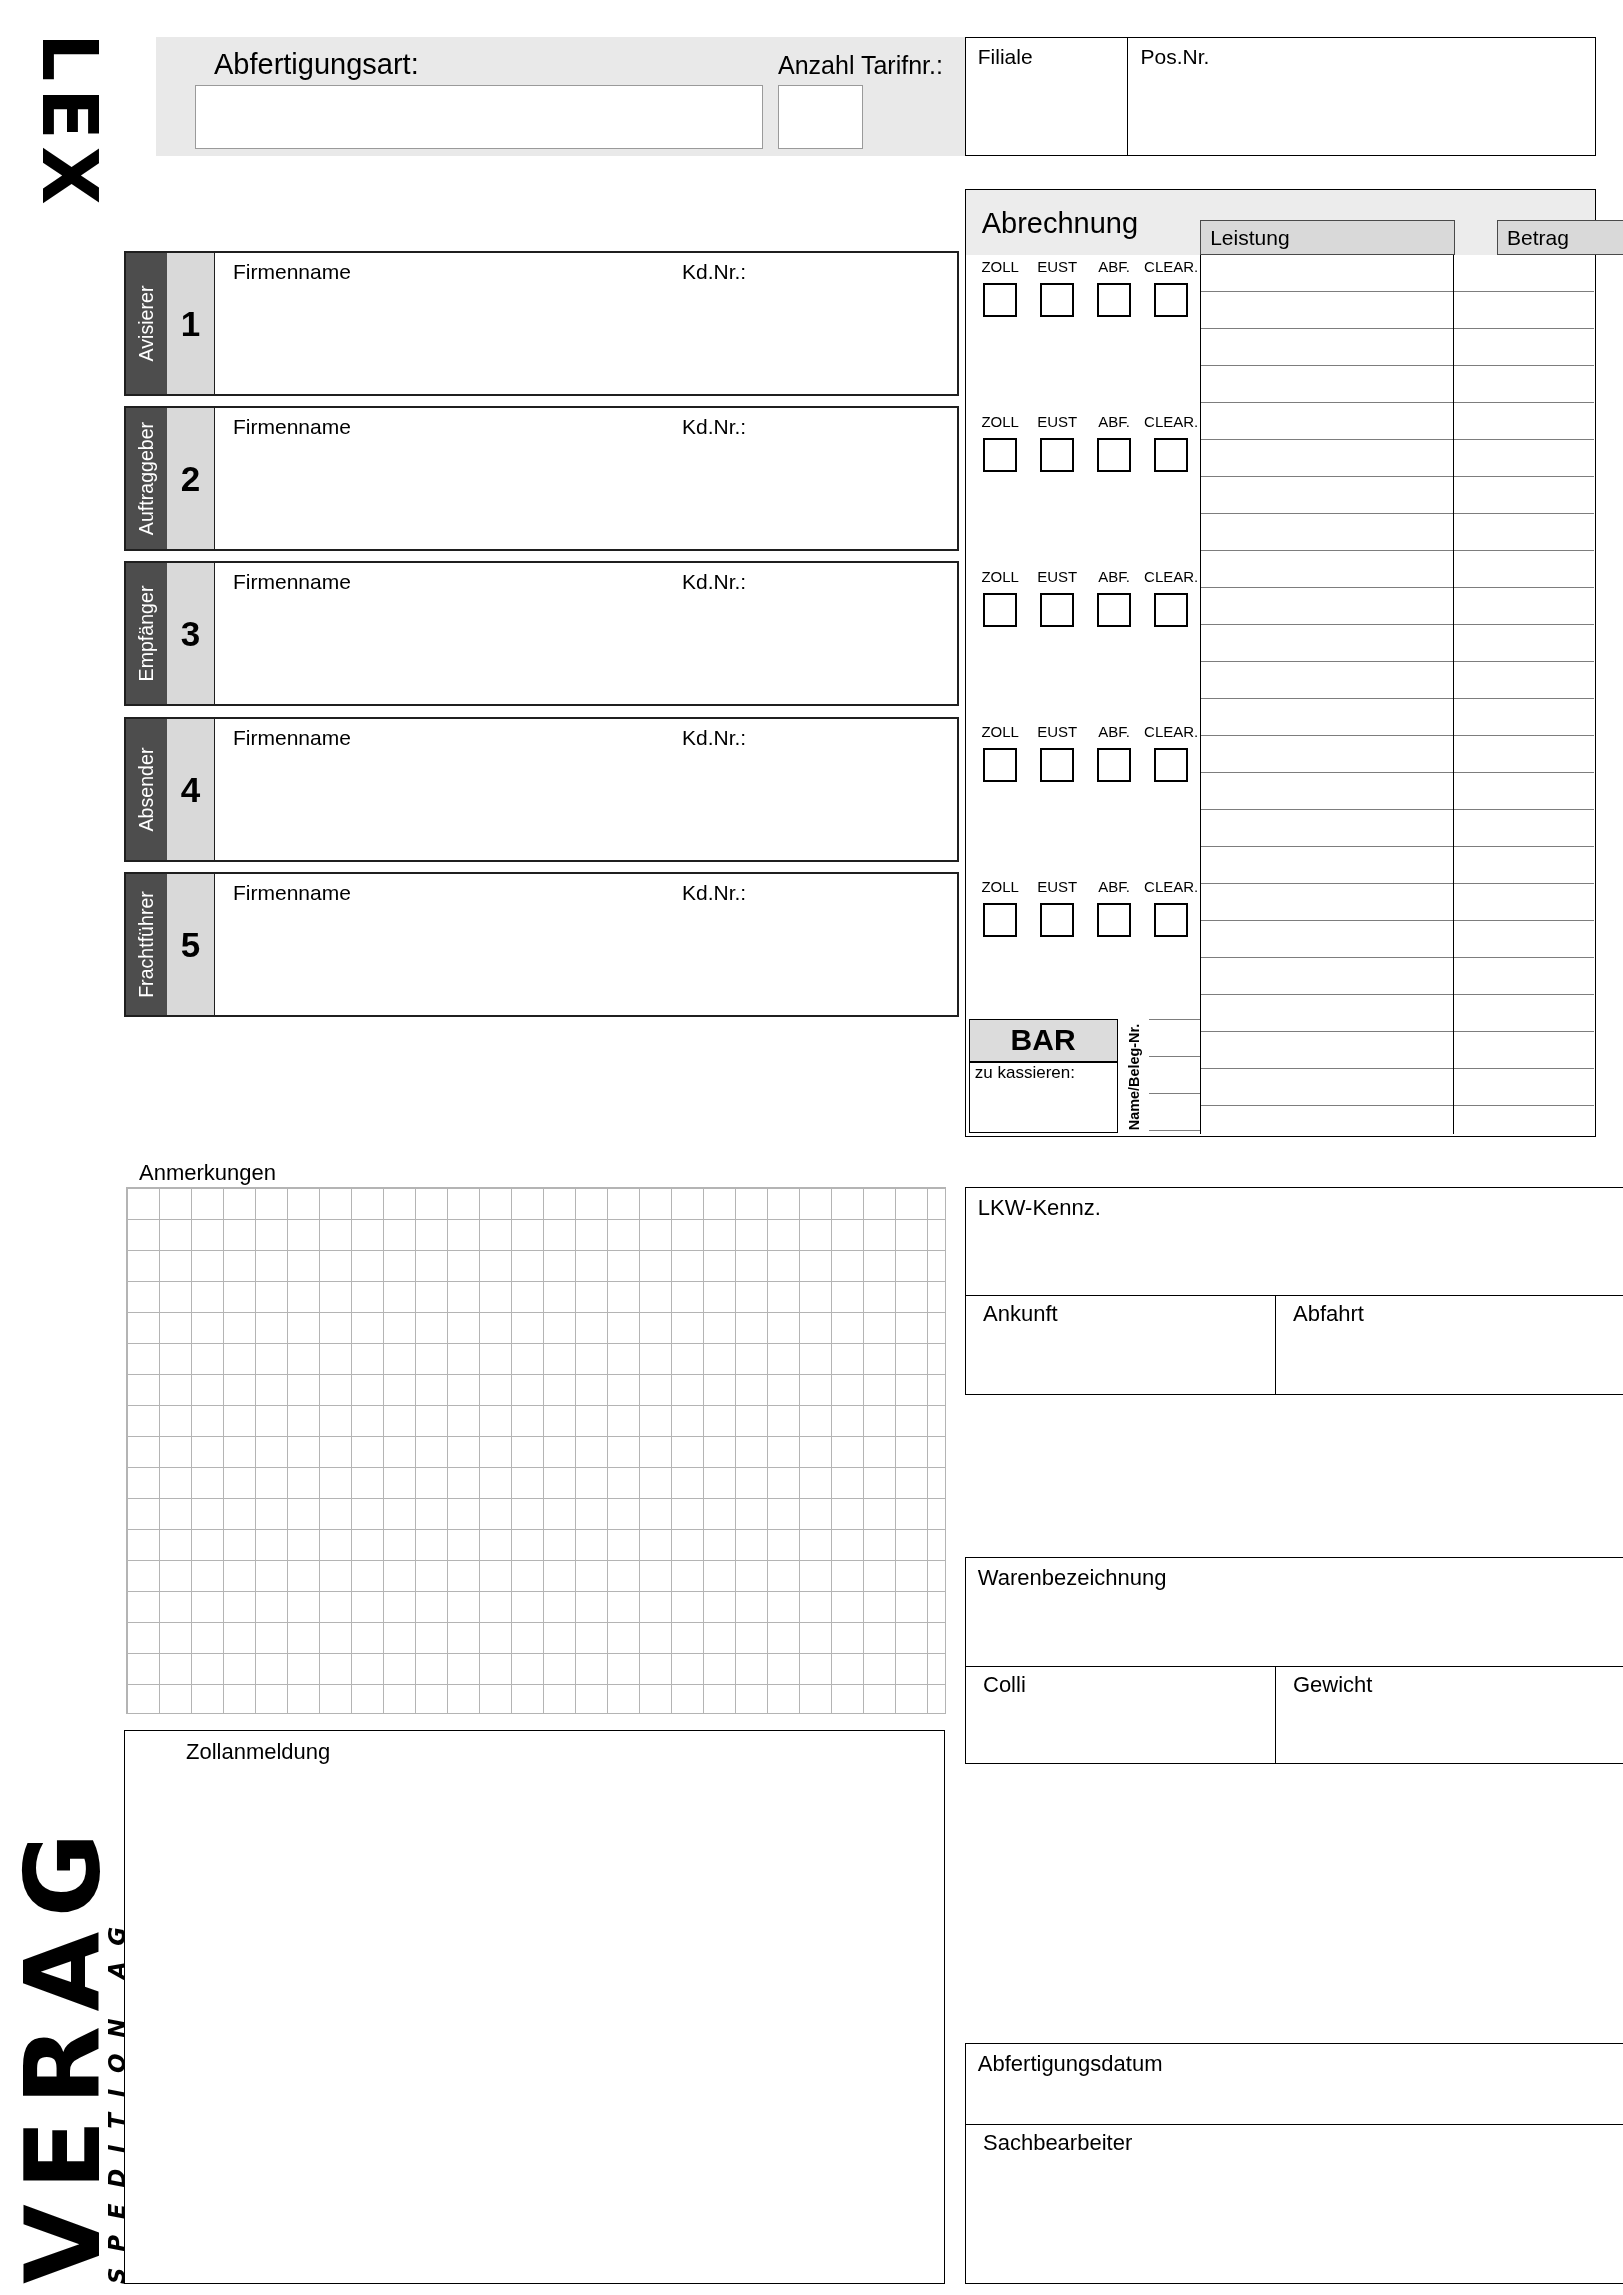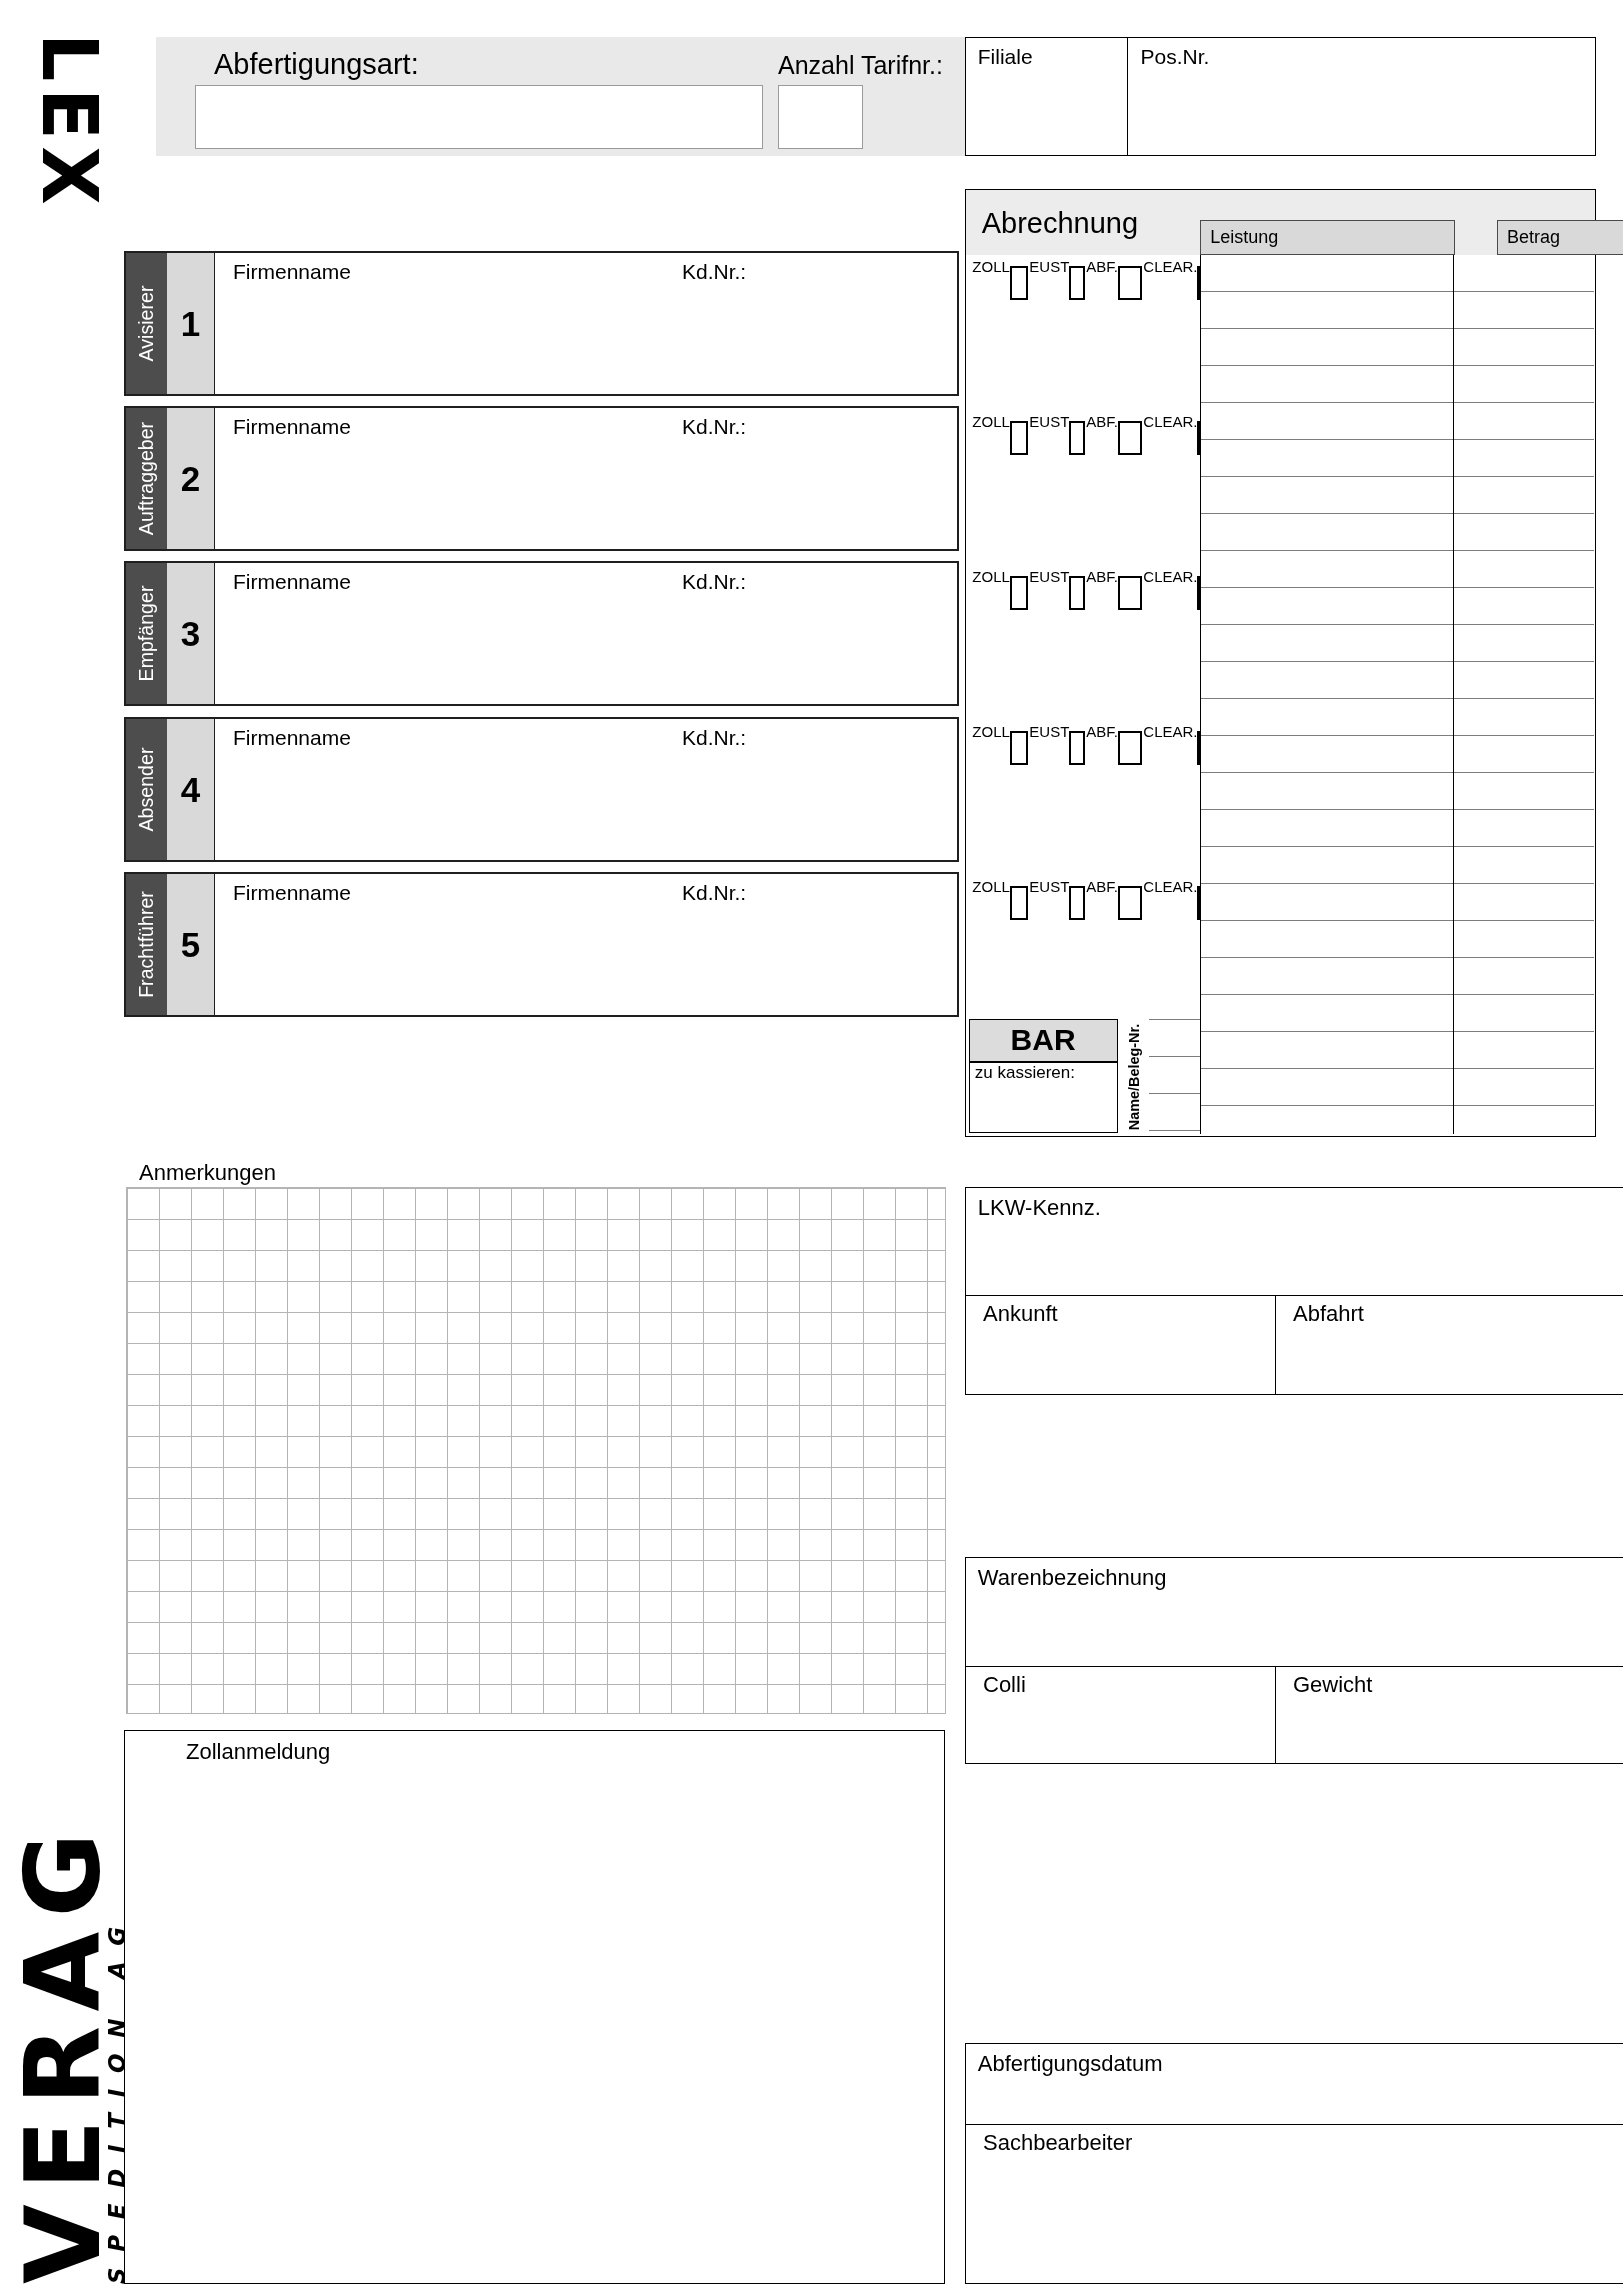--- a/index.html
+++ b/index.html
@@ -38,30 +38,30 @@
   .fil { position:absolute; left:965px; top:37px; width:631px; height:119px; border:1.3px solid #000; background:#fff; }
   .fil-cell { position:absolute; left:0; top:0; width:162px; height:100%; border-right:1.3px solid #000; }
   .fil-lbl { position:absolute; left:11.8px; top:6.5px; font-size:21px; }
   .pos-cell { position:absolute; left:164px; top:0; right:0; height:100%; }
   .pos-lbl { position:absolute; left:10.5px; top:6.5px; font-size:21px; }
 
   
   .abr { position:absolute; left:965px; top:189px; width:631px; height:948px; border:1.3px solid #000; background:#fff; }
   .abr-band { position:absolute; left:0; top:0; width:100%; height:65px; background:#ececec; }
   .abr-title { position:absolute; left:15.7px; top:17px; font-size:29px; }
-  .abr-hcell { position:absolute; top:30px; height:35px; background:#d9d9d9; border:1.3px solid #4a4a4a; font-size:18px; line-height:33px; }
+  .abr-hcell { position:absolute; top:30px; height:35px; background:#d9d9d9; border:1.3px solid #4a4a4a; font-size:21px; line-height:33px; }
   .abr-h-leistung { left:234px; width:255px; padding-left:9.2px; }
   .abr-h-betrag  { left:487px; width:146px; padding-left:9px;margin-left:44px; }
   .rowlines { background:repeating-linear-gradient(to bottom, transparent 0px, transparent 36px, #7d7d7d 36px, #7d7d7d 37px); }
   .abr-table { position:absolute; left:234px; top:65px; width:394px; height:879px; border-left:1.3px solid #000; }
   .abr-col-l { position:absolute; left:0; top:0; width:253px; height:100%; border-right:1.3px solid #000; }
   .abr-col-b { position:absolute; left:253px; top:0; right:0; height:100%; }
 
   .cbg { position:absolute; left:971px; width:230px; height:85px; display:flex; }
-  .cb { width:57px; display:flex; flex-direction:row; align-items:flex-start; padding-left:1.3px; }
+  .cb { width:57px; display:flex; flex-direction:column; align-items:center; padding-left:1.3px; }
   .cb-l { font-size:15px; line-height:17px; }
   .cb-b { width:34px; height:34px; border:2px solid #000; background:#fff; margin-top:7.9px; }
 
   
   .bar-title { position:absolute; left:2.6px; top:829px; width:149px; height:43px; background:#dcdcdc; border:1.3px solid #000; font-size:30px; font-weight:bold; text-align:center; line-height:39px; }
   .bar-kass { position:absolute; left:2.6px; top:872px; width:149px; height:71px; border:1.3px solid #000; background:#fff; }
   .bar-kass-lbl { position:absolute; left:5.2px; top:0; font-size:17px; }
   .bar-name { position:absolute; left:153px; top:829px; width:30px; height:115px; display:flex; align-items:center; justify-content:center; }
   .bar-name span { transform:rotate(-90deg); white-space:nowrap; font-size:14.4px; font-weight:bold; }
   .bar-strip { position:absolute; left:183px; top:829px; width:51px; height:115px; border-top:0.7px solid #7d7d7d; }

